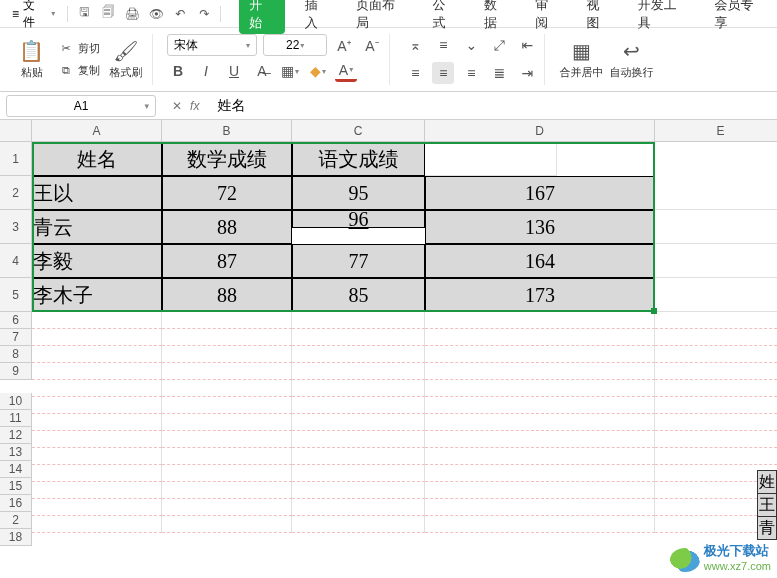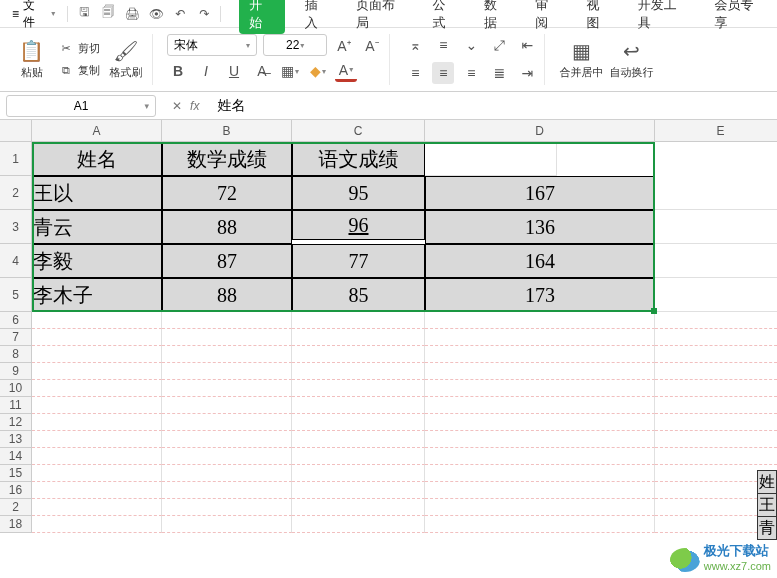--- a/index.html
+++ b/index.html
@@ -208,21 +208,21 @@
   <div class="rowhdrs" id="rowhdrs">
       <div class="rowhdr" style="height: 34px;">1</div>
       <div class="rowhdr" style="height: 34px;">2</div>
       <div class="rowhdr" style="height: 34px;">3</div>
       <div class="rowhdr" style="height: 34px;">4</div>
       <div class="rowhdr" style="height: 34px;">5</div>
       <div class="rowhdr" style="height: 17px;">6</div>
       <div class="rowhdr" style="height: 17px;">7</div>
       <div class="rowhdr" style="height: 17px;">8</div>
       <div class="rowhdr" style="height: 17px;">9</div>
-      <div class="rowhdr" style="height: 17px;">10</div>
+      <div class="rowhdr" style="height: 17px; margin-top: 13px;">10</div>
       <div class="rowhdr" style="height: 17px;">11</div>
       <div class="rowhdr" style="height: 17px;">12</div>
       <div class="rowhdr" style="height: 17px;">13</div>
       <div class="rowhdr" style="height: 17px;">14</div>
       <div class="rowhdr" style="height: 17px;">15</div>
       <div class="rowhdr" style="height: 17px; text-align: right;">16</div>
       <div class="rowhdr" style="height: 17px;">2</div>
       <div class="rowhdr" style="height: 17px;">18</div>
     </div>
   <div class="cells" id="cells">
@@ -235,21 +235,21 @@
       <div class="cellrow" style="height: 34px;">
         <div class="cell data-cell name" style="width: 130px; height: 34px;">王以</div>
         <div class="cell data-cell num" style="width: 130px; height: 34px;">72</div>
         <div class="cell data-cell num" style="width: 133px; height: 34px;">95</div>
         <div class="cell data-cell num" style="width: 230px; height: 34px;">167</div>
         <div class="cell" style="width: 132px; height: 34px;"></div>
       </div>
       <div class="cellrow" style="height: 34px;">
         <div class="cell data-cell name" style="width: 130px; height: 34px;">青云</div>
         <div class="cell data-cell num" style="width: 130px; height: 34px;">88</div>
-        <div class="cell data-cell num" style="width: 133px; height: 30px; text-decoration: underline;">96</div>
+        <div class="cell data-cell num" style="width: 133px; height: 18px; text-decoration: underline;">96</div>
         <div class="cell data-cell num" style="width: 230px; height: 34px;">136</div>
         <div class="cell" style="width: 132px; height: 34px;"></div>
       </div>
       <div class="cellrow" style="height: 34px;">
         <div class="cell data-cell name" style="width: 130px; height: 34px;">李毅</div>
         <div class="cell data-cell num" style="width: 130px; height: 34px;">87</div>
         <div class="cell data-cell num" style="width: 133px; height: 34px;">77</div>
         <div class="cell data-cell num" style="width: 230px; height: 34px;">164</div>
         <div class="cell" style="width: 132px; height: 34px;"></div>
       </div>

